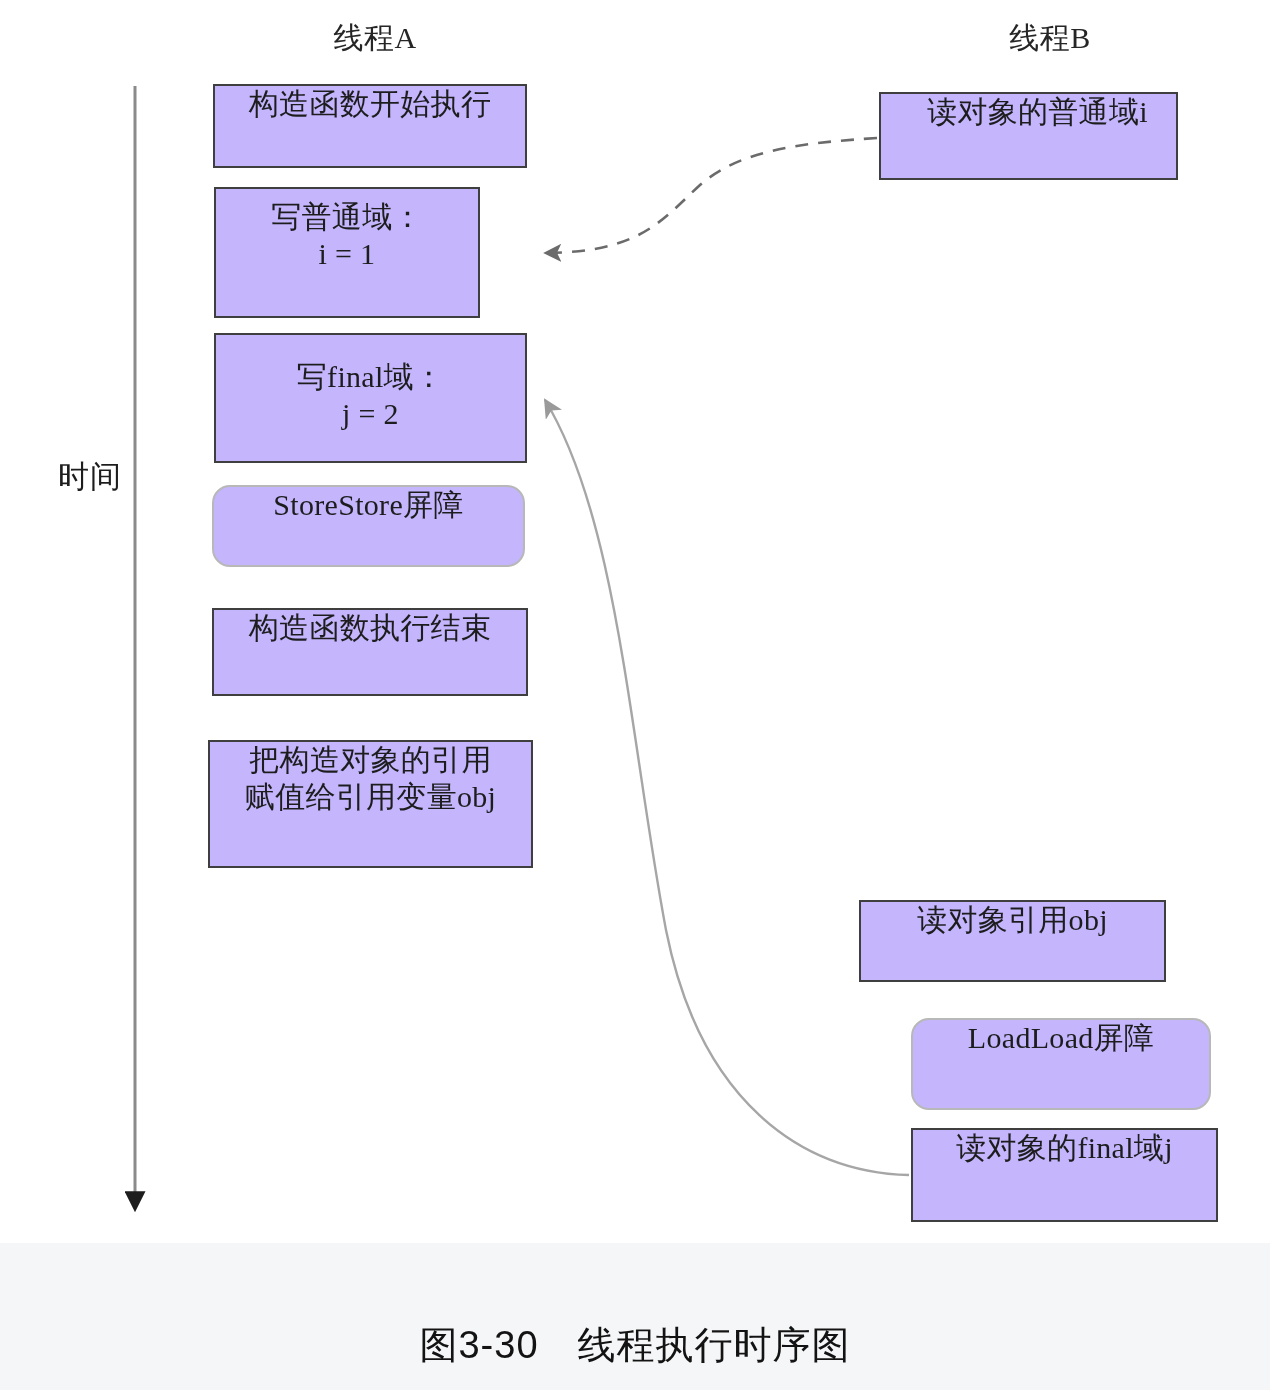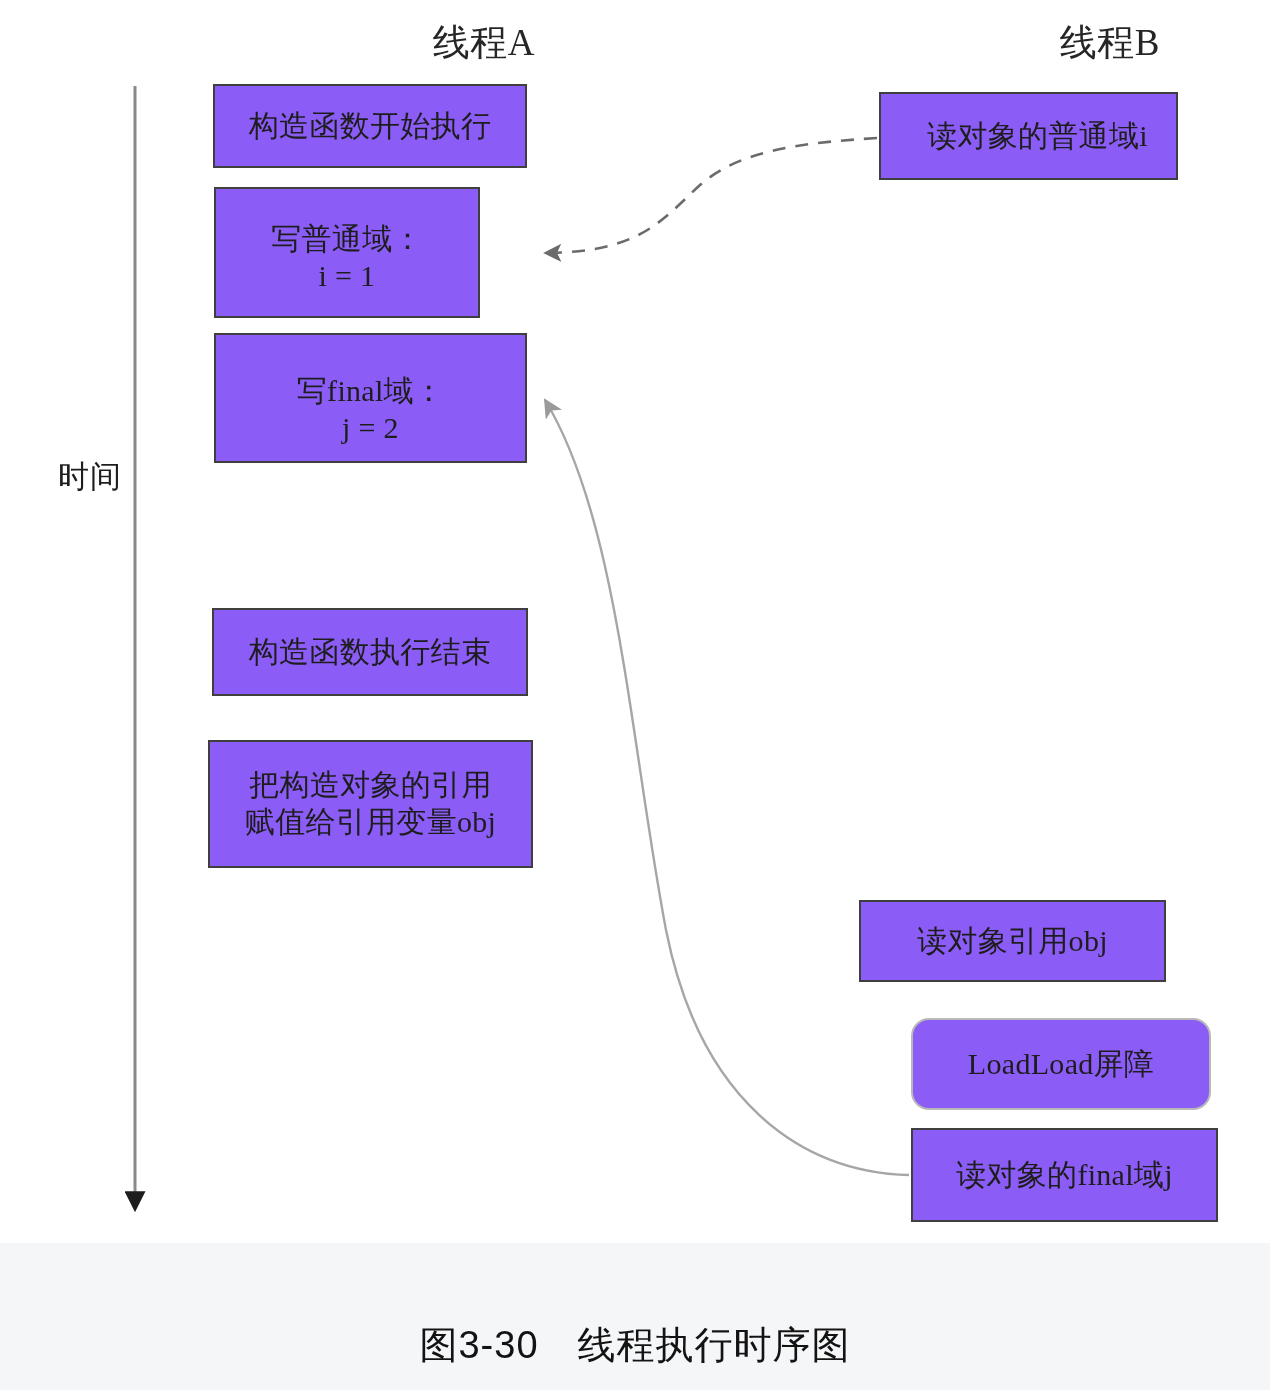--- a/index.html
+++ b/index.html
@@ -24,36 +24,36 @@
   }
   #svg-layer {
     position: absolute;
     left: 0;
     top: 0;
     width: 1270px;
     height: 1243px;
   }
   .col-title {
     position: absolute;
-    font-size: 37px;
+    font-size: 30px;
     color: #262626;
     letter-spacing: 0.5px;
     white-space: nowrap;
-    text-align: right;
+    text-align: center;
   }
   #thread-a-title { left: 215px; top: 18px; width: 320px; }
-  #thread-b-title { left: 860px; top: 18px; width: 300px; }
+  #thread-b-title { left: 900px; top: 18px; width: 300px; }
 
   .node {
     position: absolute;
     box-sizing: border-box;
-    background: #8b5cf6;
+    background: #c4b5fd;
     border: 2px solid #3f3f3f;
     display: flex;
-    align-items: center;
+    align-items: flex-start;
     justify-content: center;
     text-align: center;
     font-size: 30px;
     color: #1d1d1d;
     line-height: 1.22;
     letter-spacing: 0.3px;
   }
   .node.barrier {
     border: 2px solid #b8b8b8;
     border-radius: 18px;
@@ -136,20 +136,23 @@
     <span class="txt">构造函数开始执行</span>
   </div>
   <div class="node nudge-down2" id="node-write-normal">
     <span class="txt">写普通域：
 i = 1</span>
   </div>
   <div class="node nudge-down" id="node-write-final">
     <span class="txt">写final域：
 j = 2</span>
   </div>
+  <div class="node barrier" id="node-storestore">
+    <span class="txt">StoreStore屏障</span>
+  </div>
   <div class="node" id="node-ctor-end">
     <span class="txt">构造函数执行结束</span>
   </div>
   <div class="node" id="node-assign-obj">
     <span class="txt">把构造对象的引用
 赋值给引用变量obj</span>
   </div>
 
   <div class="node" id="node-read-normal">
     <span class="txt">读对象的普通域i</span>

